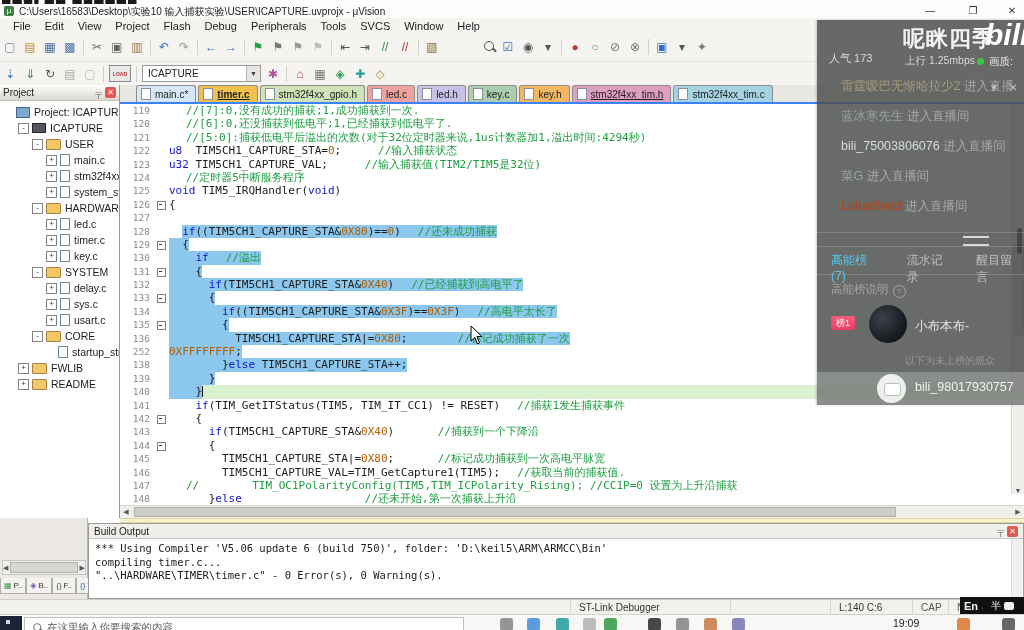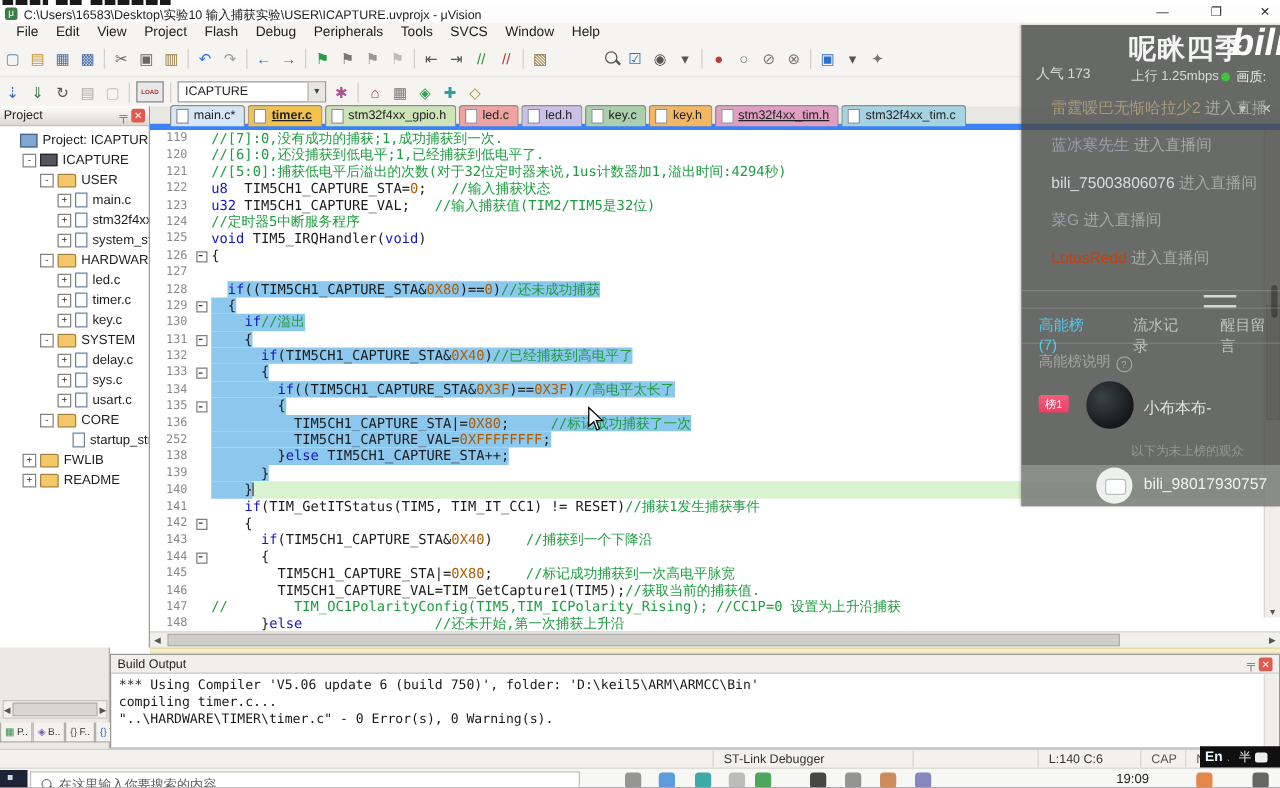--- a/index.html
+++ b/index.html
@@ -63,36 +63,36 @@
   .mini-scroll{position:absolute;left:2px;top:42px;width:82px;height:13px;background:#f1f1ef;border:1px solid #c6c4c0;
     display:flex;align-items:center;justify-content:space-between;font-size:7px;color:#555;}
   .mini-scroll .th{flex:1;height:9px;background:#d8d6d2;margin:0 2px;border:1px solid #b5b3af;}
   .ptabs{position:absolute;left:0;top:60px;display:flex;}
   .ptab{height:15px;border:1px solid #b0aeaa;border-top:none;background:#f4f2ee;font-size:8px;color:#333;
     display:flex;align-items:center;padding:0 3px;gap:2px;}
   .ptab .g{font-size:8px;}
 
   
   .editor{left:120px;top:85px;width:904px;height:433px;background:#fff;}
-  .tabbar{position:absolute;left:0;top:0;width:100%;height:19px;background:#e9e7e2;border-bottom:5px solid #3b82f6;
-    display:flex;align-items:center;padding-left:16px;box-sizing:border-box;}
+  .tabbar{position:absolute;left:0;top:0;width:100%;height:19px;background:#e9e7e2;border-bottom:2px solid #3b82f6;
+    display:flex;align-items:flex-start;padding-left:16px;box-sizing:border-box;}
   .tab{height:16px;border:1px solid #8f8d89;border-bottom:none;border-radius:3px 3px 0 0;margin-right:2px;
     font-size:10px;color:#222;display:flex;align-items:center;padding:0 7px 0 4px;white-space:nowrap;}
   .tab .pg{width:8px;height:10px;background:#fff;border:1px solid #8a8fa0;margin-right:4px;flex:none;}
   .tab.active b{text-decoration:underline;}
   .code{position:absolute;left:0;top:19px;width:100%;height:402px;background:#fff;overflow:hidden;
     font-family:"DejaVu Sans Mono","Liberation Mono",monospace;font-size:11px;}
   .cl{display:flex;height:13.4px;line-height:13.4px;}
   .gut{width:30px;flex:none;text-align:right;padding-right:5px;color:#8a8a8a;font-size:9.5px;}
   .fold{width:14px;flex:none;position:relative;}
   .fbox{position:absolute;left:2px;top:3px;width:7px;height:7px;border:1px solid #7f7f7f;background:#fff;}
   .fbox::after{content:"";position:absolute;left:1px;top:2.5px;width:3px;height:1px;background:#333;}
   .txt{flex:1;display:flex;white-space:pre;}
   .txt span{white-space:pre;}
-  .seg-p{color:#1c1c1c;} .seg-k{color:#1414c8;} .seg-c{color:#1e9e40;} .seg-n{color:#b05c00;}
+  .seg-p{color:#1c1c1c;} .seg-k{color:#1414c8;} .seg-c{color:#1e9e40;margin-left:17px;} .seg-n{color:#b05c00;}
   .selbg{background:#8cc7ee;display:inline-flex;}
   .caret{width:0;border-left:1.3px solid #111;height:11px;margin-top:1px;flex:none;}
   .fill-cur{flex:1;background:#d9f2d0;}
   .hscroll{position:absolute;left:0;bottom:0;width:100%;height:12px;background:#f0efec;border-top:1px solid #d8d6d2;
     display:flex;align-items:center;font-size:7px;color:#555;}
   .hscroll .ar{width:12px;text-align:center;flex:none;}
   .hscroll .th{height:8px;background:#cfcdc9;border:1px solid #b2b0ac;flex:none;width:760px;margin-left:2px;}
   .vscroll{position:absolute;right:0;top:19px;width:12px;height:390px;background:#f0efec;border-left:1px solid #d8d6d2;
     font-size:7px;color:#555;text-align:center;}
   .vscroll .down{position:absolute;bottom:0;left:0;width:100%;}
@@ -526,21 +526,21 @@
           <span class="txt"><span class="selbg"><span class="seg-p">        {</span></span></span>
         </div>
         <div class="cl">
           <span class="gut">136</span>
           <span class="fold"></span>
           <span class="txt"><span class="selbg"><span class="seg-p">          TIM5CH1_CAPTURE_STA|=</span><span class="seg-n">0X80</span><span class="seg-p">;     </span><span class="seg-c">//标记成功捕获了一次</span></span></span>
         </div>
         <div class="cl">
           <span class="gut">252</span>
           <span class="fold"></span>
-          <span class="txt"><span class="selbg"><span class="seg-p">          TIM5CH1_CAPTURE_VAL=</span><span class="seg-n">0XFFFFFFFF</span><span class="seg-p">;</span></span></span>
+          <span class="txt"><span class="selbg"><span class="seg-n">0XFFFFFFFF</span><span class="seg-p">;</span></span></span>
         </div>
         <div class="cl">
           <span class="gut">138</span>
           <span class="fold"></span>
           <span class="txt"><span class="selbg"><span class="seg-p">        }</span><span class="seg-k">else</span><span class="seg-p"> TIM5CH1_CAPTURE_STA++;</span></span></span>
         </div>
         <div class="cl">
           <span class="gut">139</span>
           <span class="fold"></span>
           <span class="txt"><span class="selbg"><span class="seg-p">      }</span></span></span>

